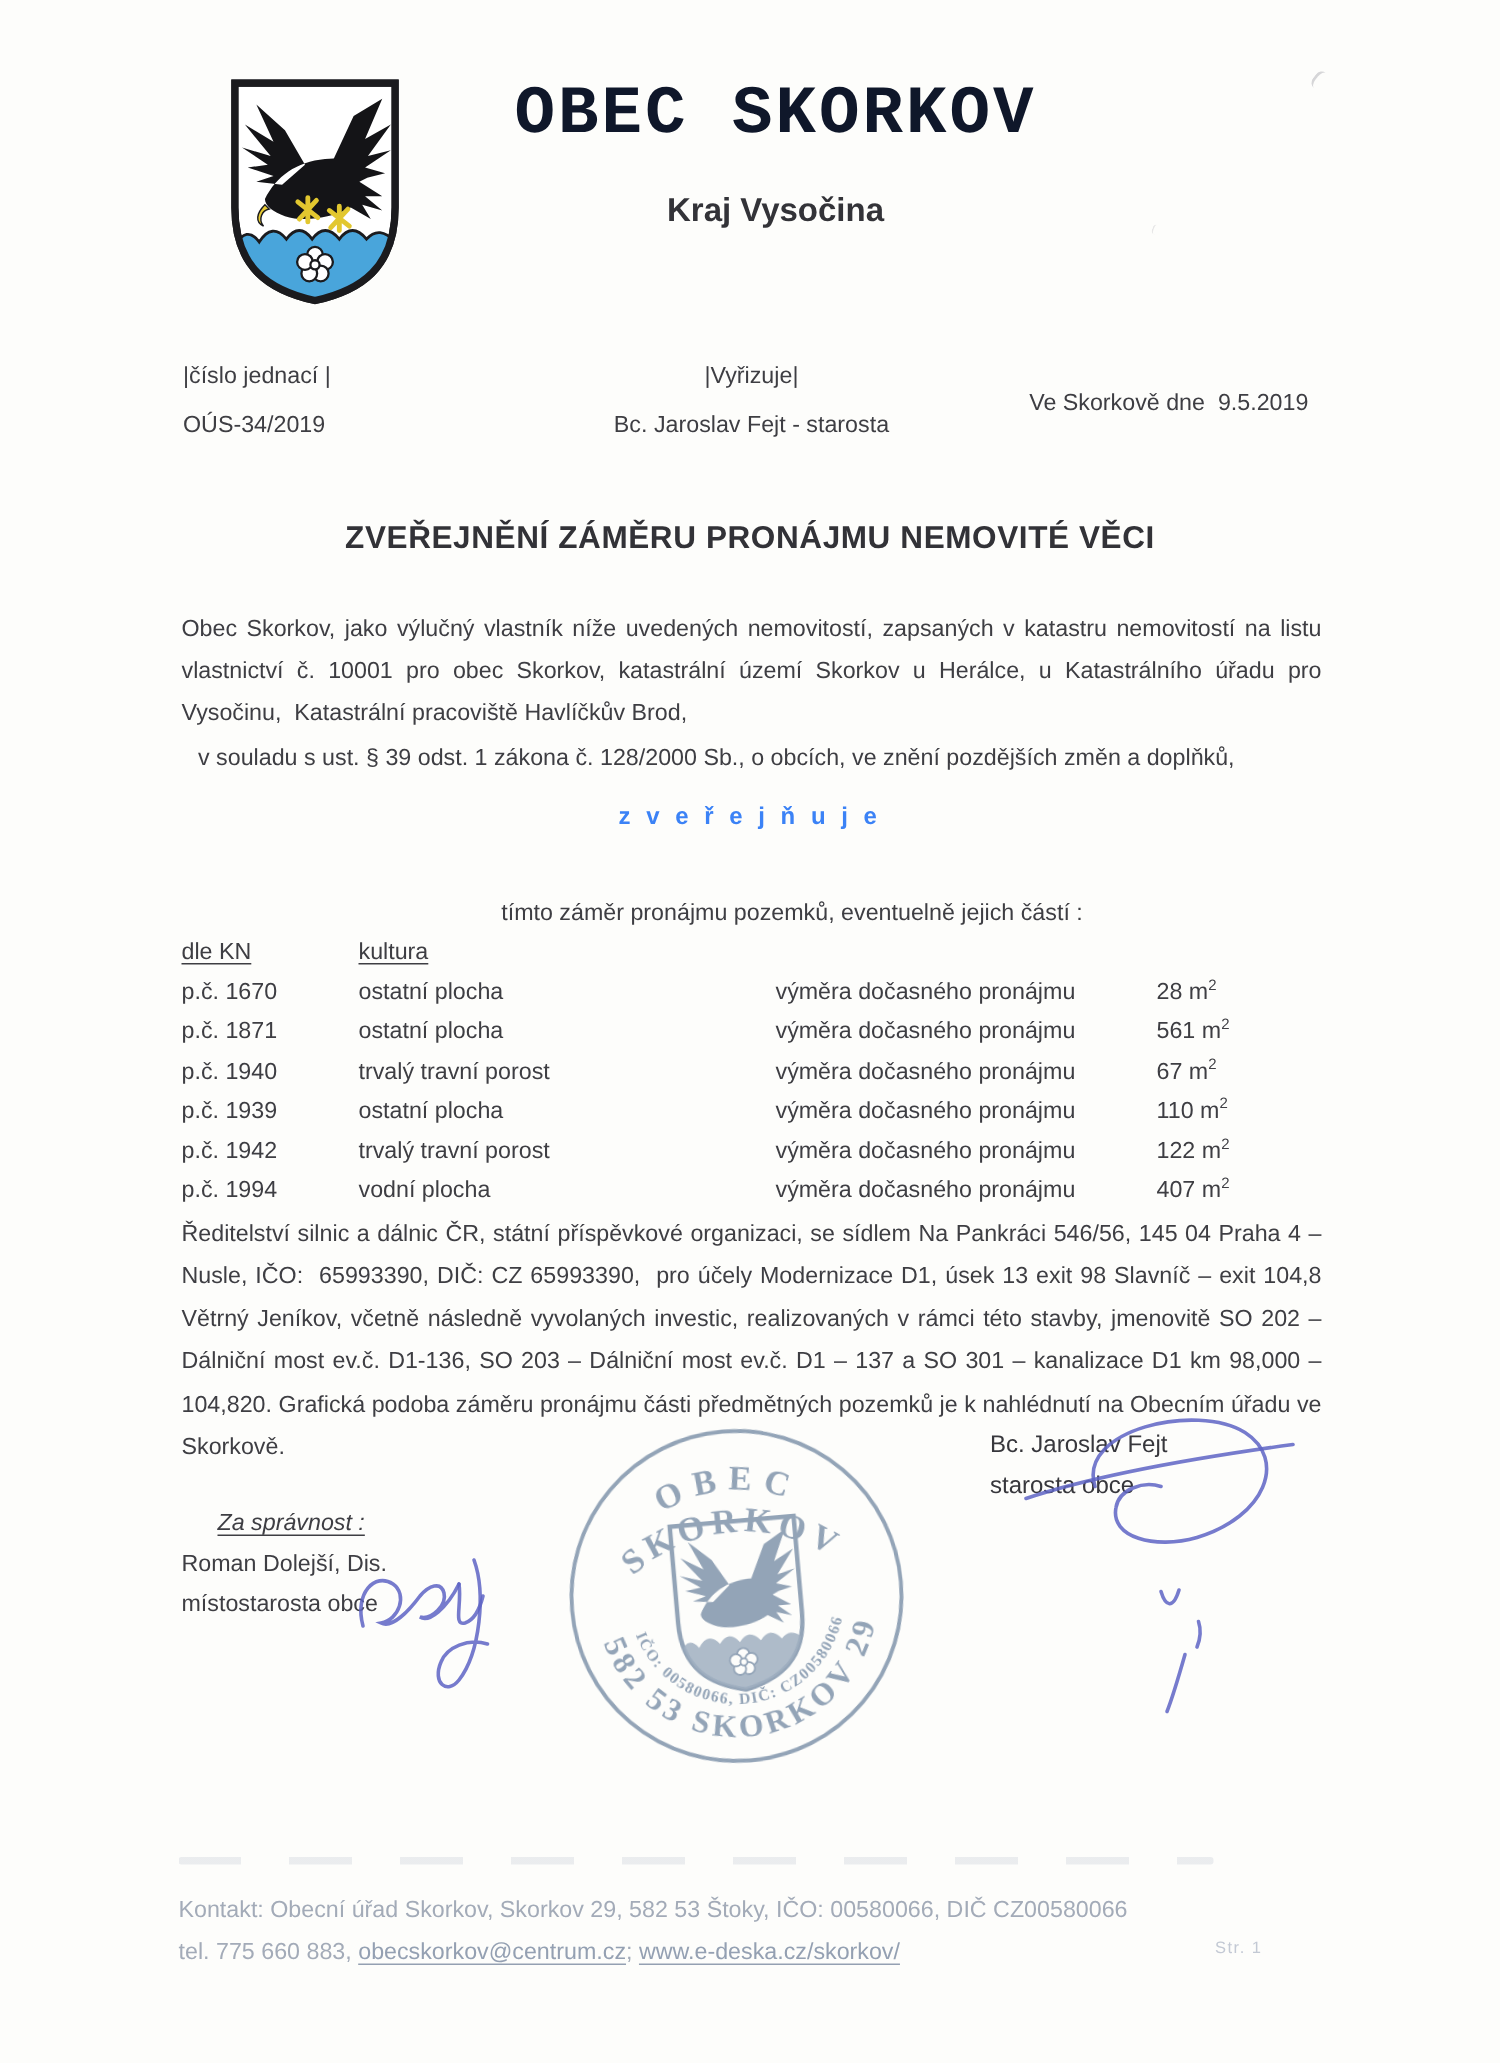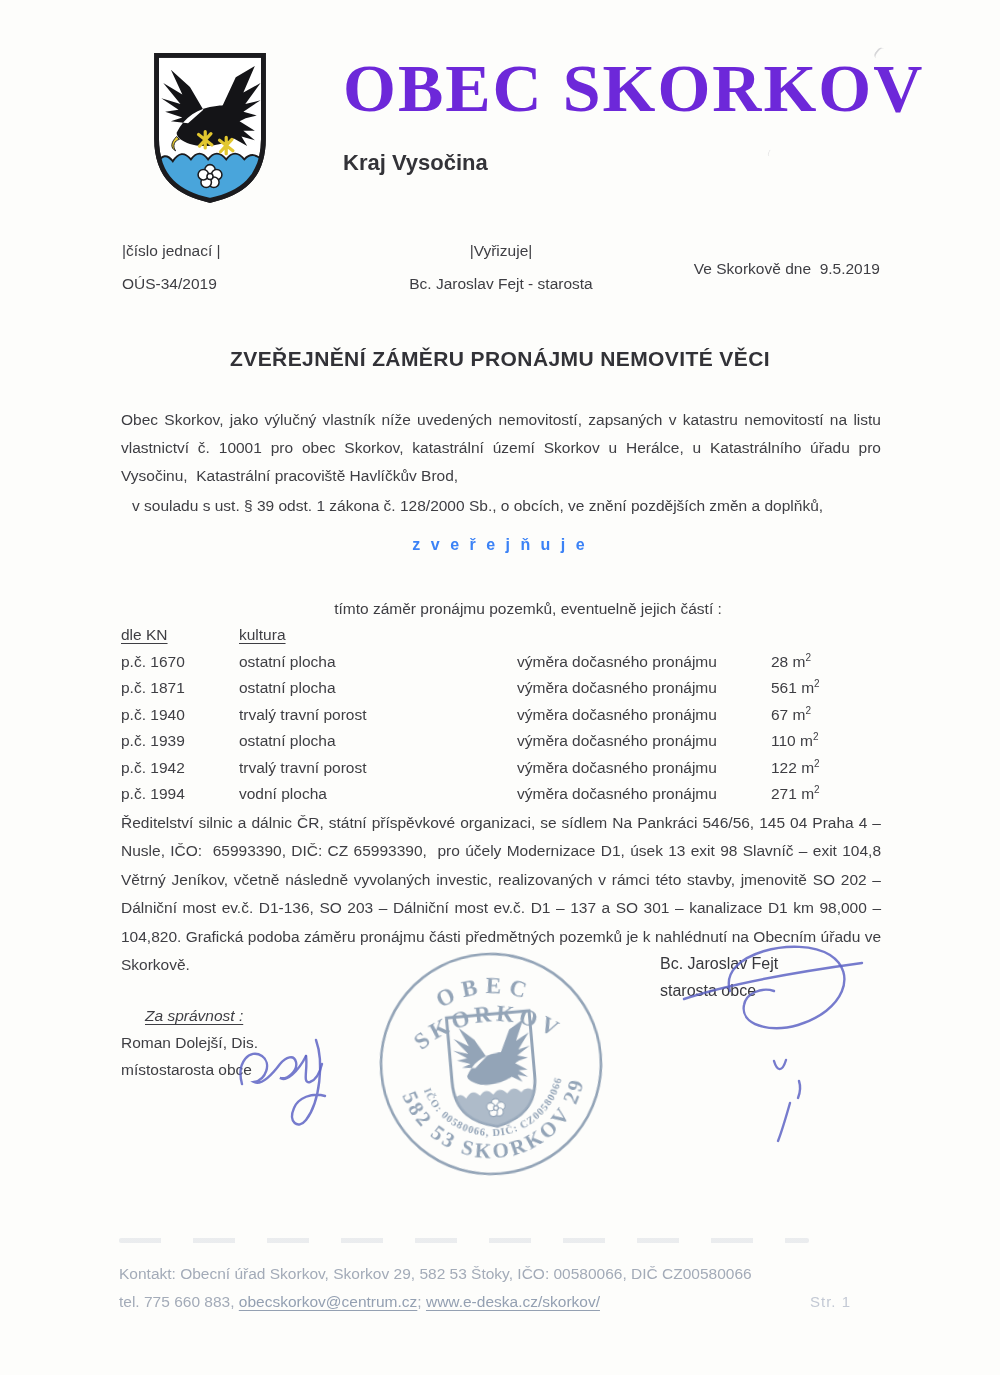--- a/index.html
+++ b/index.html
@@ -5,29 +5,29 @@
   html,body{margin:0;padding:0;background:#e9e9e9;}
   .page{
     position:relative; width:1000px; height:1375px; margin:0 auto;
     background:#fdfdfb; overflow:hidden;
     font-family:"Liberation Sans",sans-serif; color:#3e3e43;
   }
   
   .crest-svg{position:absolute; left:148px; top:46px; width:124px; height:160px;}
   .hdr-text{position:absolute; left:343px; top:54px;}
   .hdr-title{
-    font-family:Liberation Serif, serif; font-weight:700; font-size:68px;
-    letter-spacing:2px; color:#6d28d9; line-height:1; white-space:nowrap;
+    font-family:Liberation Mono, monospace; font-weight:700; font-size:45px;
+    letter-spacing:2px; color:#0f172a; line-height:1; white-space:nowrap;
   }
-  .hdr-sub{font-size:22px; font-weight:700; color:#333338; margin-top:28px;}
+  .hdr-sub{font-size:22px; font-weight:700; color:#333338; margin-top:28px;text-align:center;}
   
   .ref-row{position:absolute; left:122px; top:242px; width:758px; display:flex; font-size:15.5px;}
   .ref-col1{width:30%;}
   .ref-col2{width:40%; text-align:center;}
-  .ref-col3{width:30%; text-align:right; white-space:pre-wrap;}
+  .ref-col3{width:30%; text-align:center; white-space:pre-wrap;}
   .ref-row .lbl{display:block; margin-bottom:15px;}
   
   .doc-title-wrap{position:absolute; left:0; top:347px; width:100%; text-align:center;}
   .doc-title{
     font-size:21px; font-weight:700; letter-spacing:.4px; color:#323237;
     text-underline-offset:4px;
   }
   
   .para{position:absolute; left:121px; width:760px; font-size:15.5px;
         line-height:28px; text-align:justify; white-space:pre-wrap;}
@@ -54,21 +54,21 @@
   .ink-right{left:678px; top:933px; width:195px; height:215px;}
   .stamp-svg{position:absolute; left:366px; top:938px; width:250px; height:252px;
              transform:rotate(-5deg); opacity:.88; filter:blur(.3px);}
   .stamp-svg text{font-family:"Liberation Serif",serif; font-weight:700; fill:#8598ae;}
   
   .footer{position:absolute; left:119px; top:1260px; width:770px;
           font-size:15.5px; line-height:28px; color:#a3abb8;}
   .footer a{color:#94a0b2; text-decoration:underline; text-underline-offset:3px;}
   .ghost-dashes{position:absolute; left:119px; top:1238px; width:690px; height:5px; opacity:.5;
     background:repeating-linear-gradient(90deg,#d8dce2 0 42px,transparent 42px 74px); border-radius:2px;}
-  .page-num{position:absolute; left:810px; top:1293px; font-size:15px; color:#c3c9d4; letter-spacing:1px;}
+  .page-num{position:absolute; left:810px; top:1293px; font-size:11px; color:#c3c9d4; letter-spacing:1px;}
   .speck1{position:absolute; left:875px; top:48px; width:10px; height:13px;
           border-left:2px solid #b8b8bd; transform:rotate(38deg); opacity:.55; border-radius:40%;}
   .speck2{position:absolute; left:768px; top:150px; width:6px; height:7px;
           border-left:1.5px solid #c4c4c8; transform:rotate(20deg); opacity:.4; border-radius:40%;}
 </style>
 </head>
 <body>
 
 <div class="page">
 
@@ -168,21 +168,21 @@
       <div class="area"><span>110 m</span><sup>2</sup></div>
 
       <div>p.č. 1942</div>
       <div>trvalý travní porost</div>
       <div>výměra dočasného pronájmu</div>
       <div class="area"><span>122 m</span><sup>2</sup></div>
 
       <div>p.č. 1994</div>
       <div>vodní plocha</div>
       <div>výměra dočasného pronájmu</div>
-      <div class="area"><span>271 m</span><sup>2</sup></div>
+      <div class="area"><span>407 m</span><sup>2</sup></div>
     </div>
   </div>
 
   <p class="para p-body">Ředitelství silnic a dálnic ČR, státní příspěvkové organizaci, se sídlem Na Pankráci 546/56, 145 04 Praha 4 – Nusle, IČO:  65993390, DIČ: CZ 65993390,  pro účely Modernizace D1, úsek 13 exit 98 Slavníč – exit 104,8 Větrný Jeníkov, včetně následně vyvolaných investic, realizovaných v rámci této stavby, jmenovitě SO 202 – Dálniční most ev.č. D1-136, SO 203 – Dálniční most ev.č. D1 – 137 a SO 301 – kanalizace D1 km 98,000 – 104,820. Grafická podoba záměru pronájmu části předmětných pozemků je k nahlédnutí na Obecním úřadu ve Skorkově.</p>
 
   <div class="sig-right">
     <div>Bc. Jaroslav Fejt</div>
     <div>starosta obce</div>
   </div>
   <svg class="ink ink-right" viewBox="0 0 195 215" aria-hidden="true">

